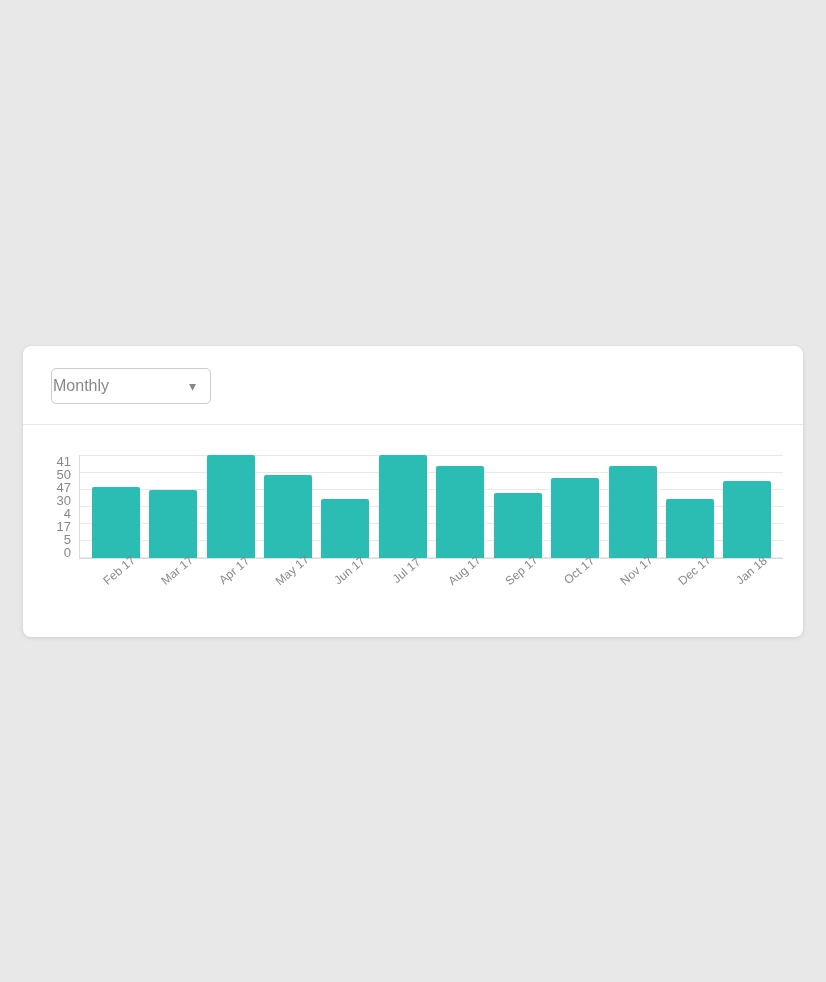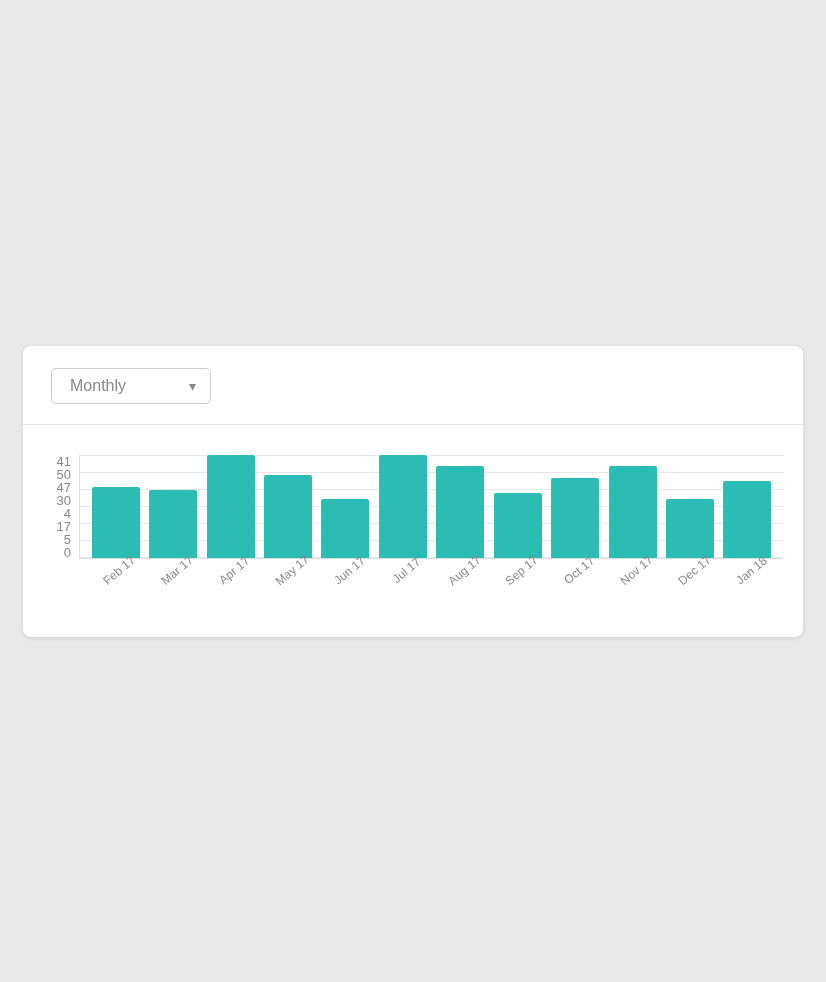--- a/index.html
+++ b/index.html
@@ -34,21 +34,21 @@
       font-size: 22px;
       font-weight: 500;
       color: #333;
     }
 
     .dropdown {
       display: flex;
       align-items: center;
       border: 1px solid #ccc;
       border-radius: 5px;
-      padding: 8px 14px 8px 18px;
+      padding: 8px 14px 8px 1px;
       background: #fff;
       cursor: pointer;
       font-size: 16px;
       color: #888;
       gap: 12px;
       min-width: 160px;
       justify-content: space-between;
     }
 
     .dropdown-arrow {

